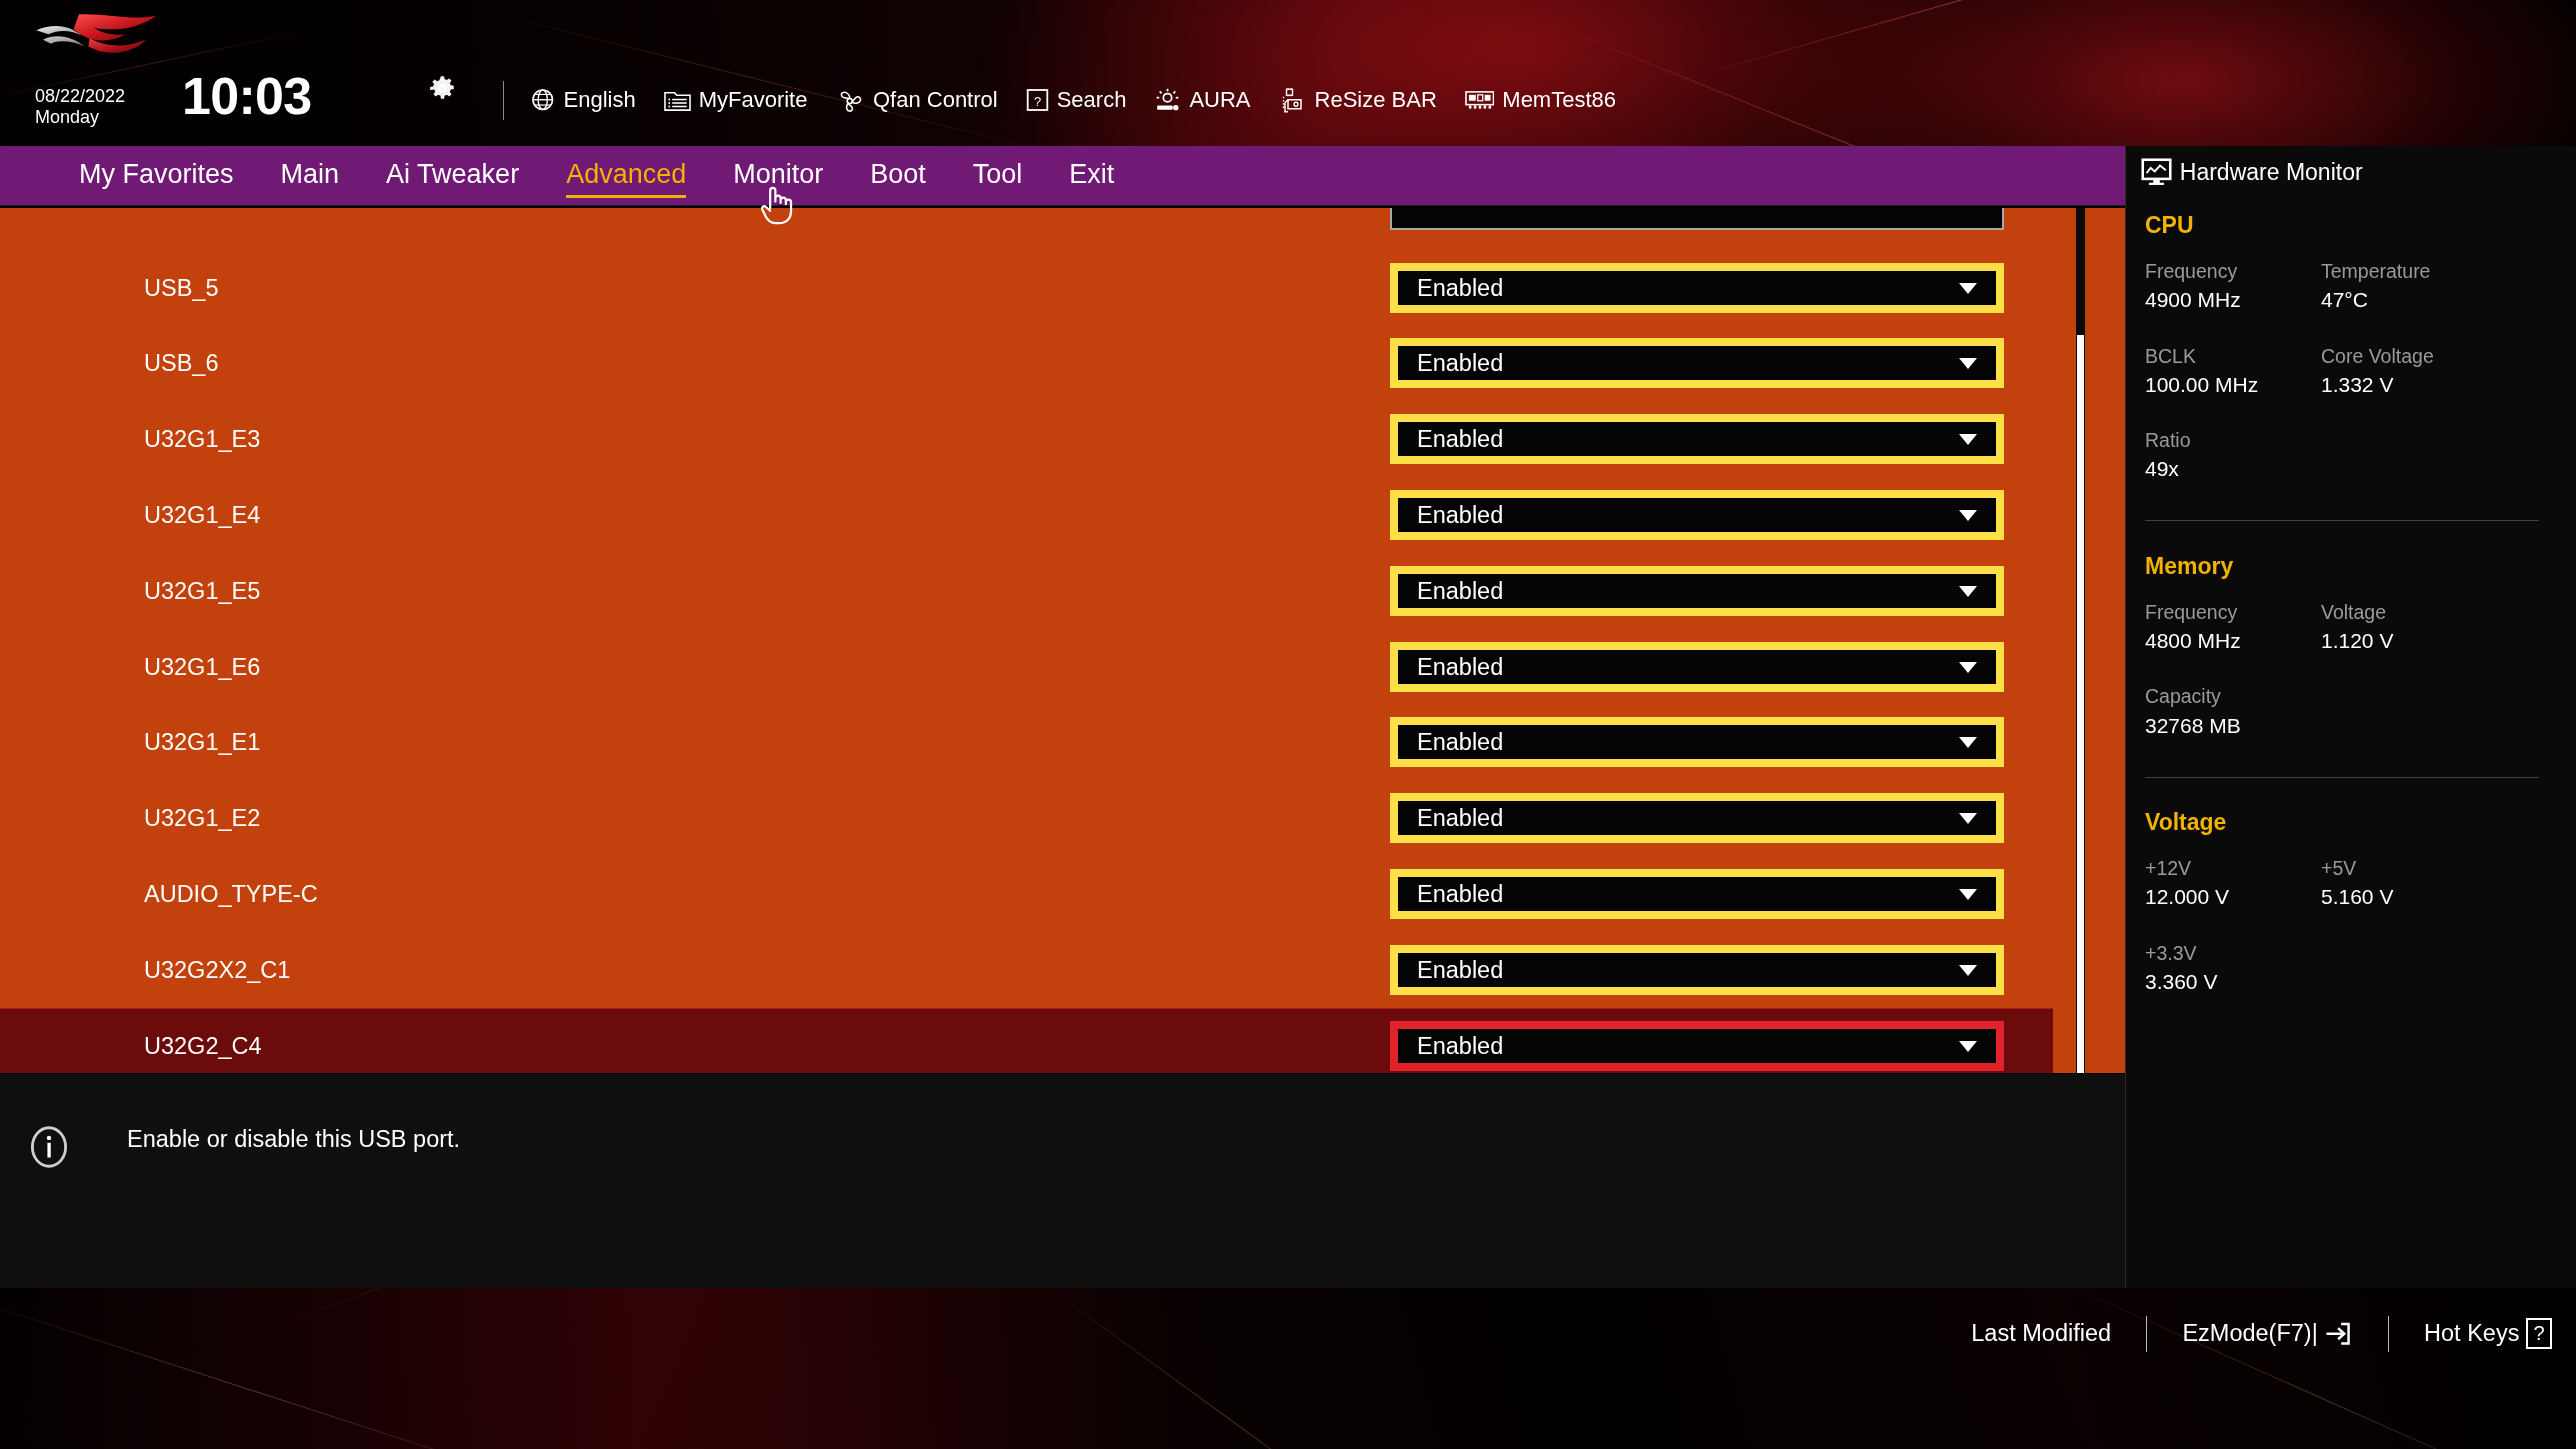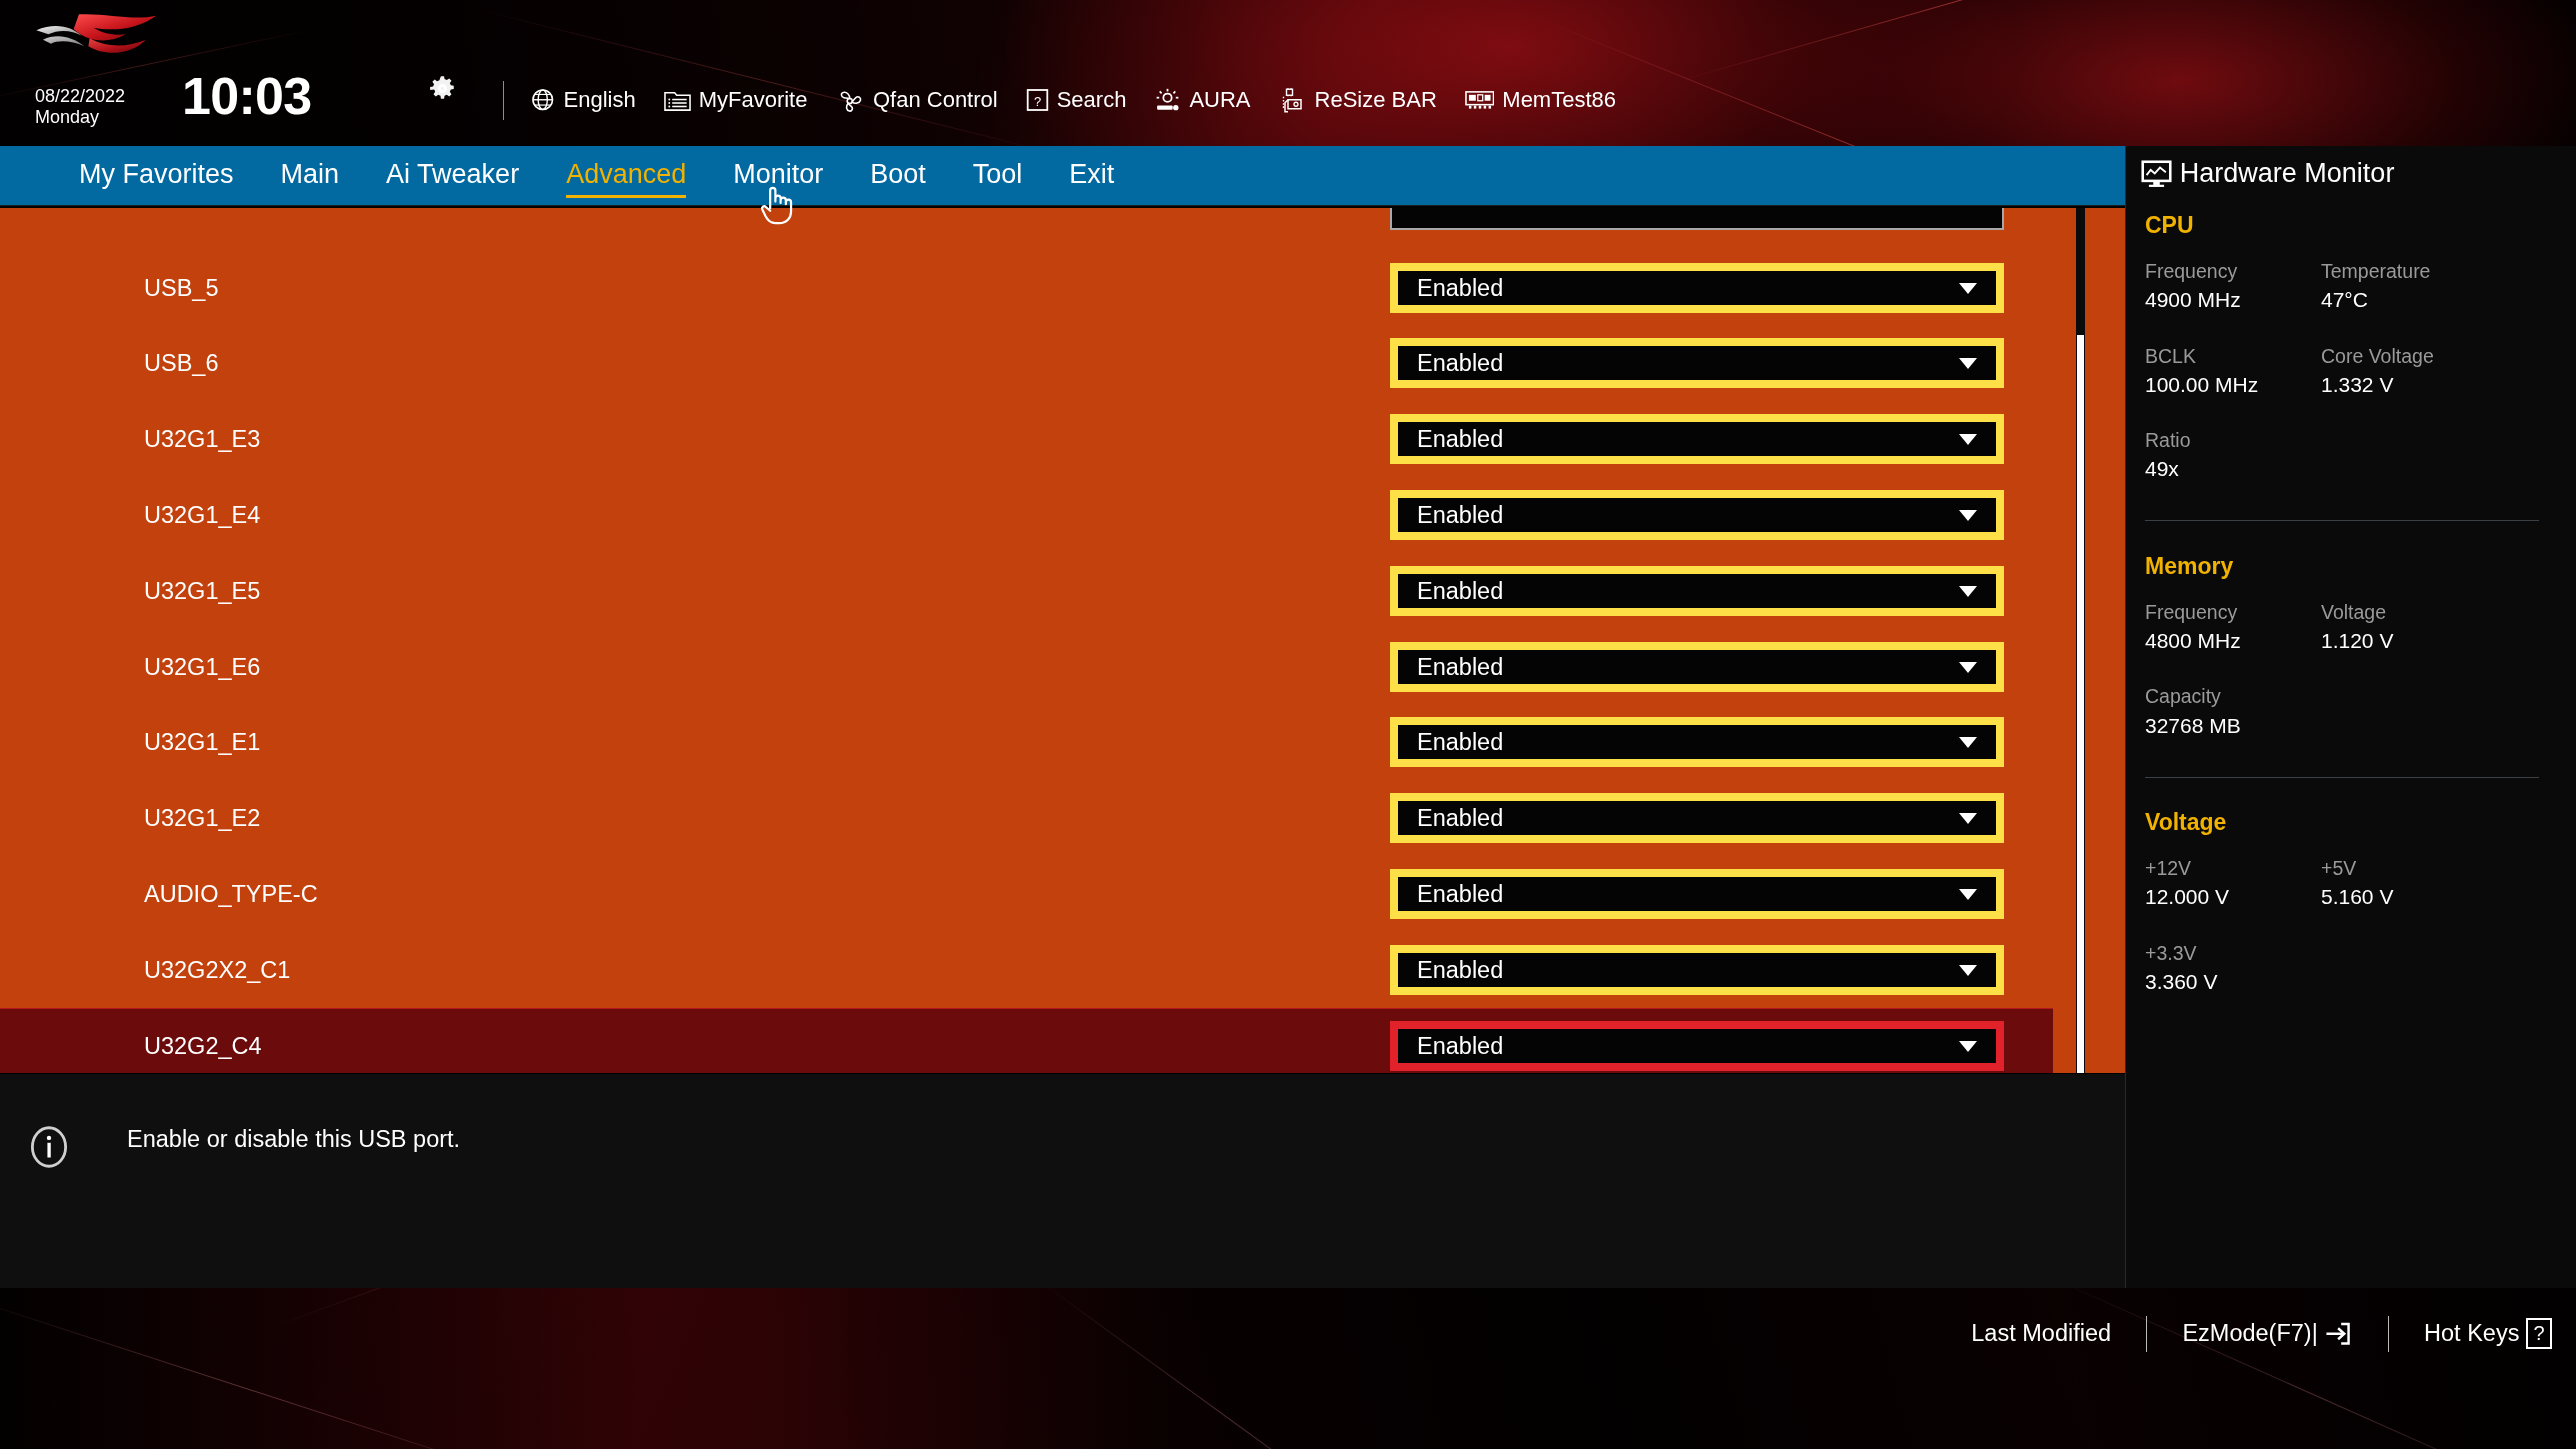--- a/index.html
+++ b/index.html
@@ -46,21 +46,21 @@
   .hdr-divider { position: absolute; left: 503px; top: 81px; width: 1.3px; height: 39px; background: #8d8d8d; }
 
   .tool-row { position: absolute; left: 530px; top: 79px; height: 42px; display: flex; align-items: center; }
   .tool-item { display: flex; align-items: center; height: 42px; margin-right: 28px; white-space: nowrap; cursor: pointer; }
   .tool-item .ico { display: inline-flex; align-items: center; justify-content: center; margin-right: 8px; }
   .tool-item .lbl { font-size: 22px; color: #ffffff; }
 
   
   .navbar {
     position: absolute; left: 0; top: 146px; width: 2340px; height: 60px;
-    background: #0369a1; border-bottom: 1.3px solid #1d1d1d;
+    background: #701a75; border-bottom: 1.3px solid #1d1d1d;
   }
   .nav-inner { position: absolute; left: 79px; top: 0; height: 60px; display: flex; align-items: center; }
   .nav-tab {
     font-size: 27px; color: #ffffff; margin-right: 47px; padding-bottom: 2.7px;
     position: relative; cursor: pointer; white-space: nowrap;
   }
   .nav-tab.active { color: #f2b200; }
   .nav-tab.active::after {
     content: ""; position: absolute; left: 0; right: 0; bottom: -5.4px; height: 3.4px; background: #f2b200;
   }
@@ -110,21 +110,21 @@
   }
   .help-icon { position: absolute; left: 28px; top: 1126px; width: 42px; height: 42px; }
   .help-text { position: absolute; left: 127px; top: 1126px; font-size: 23.5px; color: #ffffff; }
 
   
   .hwpanel {
     position: absolute; left: 2125px; top: 146px; width: 451px; height: 1142px;
     background: #0a0a0a; border-left: 1.3px solid #2a2a2a;
   }
   .hw-title { position: absolute; left: 14.8px; top: 12px; display: flex; align-items: center; }
-  .hw-title .t { font-size: 27px; color: #ffffff; margin-left: 8px; }
+  .hw-title .t { font-size: 23px; color: #ffffff; margin-left: 8px; }
   .hw-sec { position: absolute; left: 19px; font-size: 23px; color: #f2b200; font-weight: bold; }
   .hw-k { position: absolute; font-size: 19.5px; color: #9a9a9a; }
   .hw-v { position: absolute; font-size: 21px; color: #ffffff; }
   .hw-hr { position: absolute; left: 19px; width: 394px; height: 1.3px; background: #3a4044; }
 
   
   .footer {
     position: absolute; left: 0; top: 1288px; width: 2576px; height: 161px;
     background:
       linear-gradient(95deg, rgba(0,0,0,0.90) 0%, rgba(30,1,3,0.80) 25%, rgba(0,0,0,0.86) 46%, rgba(0,0,0,0.92) 100%),

